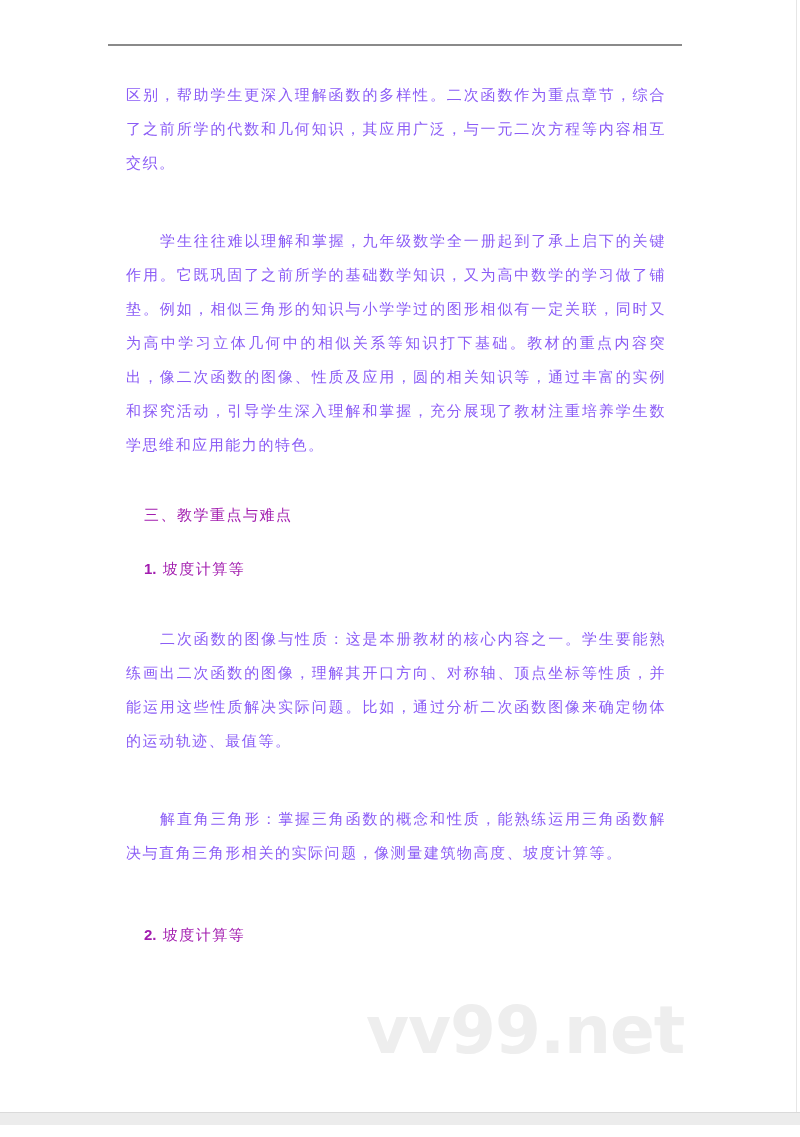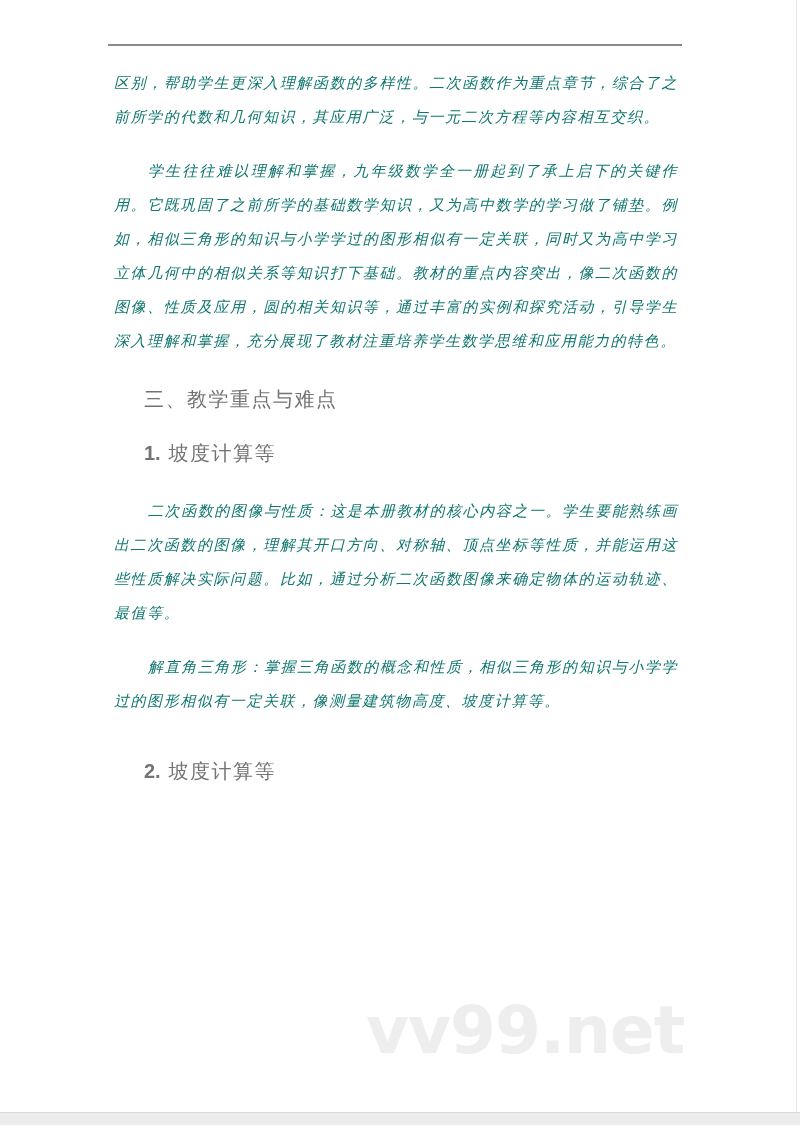--- a/index.html
+++ b/index.html
@@ -32,39 +32,38 @@
       height: 0;
       border-top: 2px solid #8a8a8a;
     }
     .content {
       position: absolute;
       left: 110px;
       top: 62px;
       width: 572px;
     }
     .para {
-      margin: 4px;
+      margin: 16px;
       font-size: 15px;
       line-height: 34px;
       letter-spacing: 1.55px;
       text-align: justify;
-      color: #0f766e;
-      font-style: italic;
+      color: #8b5cf6;
     }
     .para.indent {
       text-indent: 34px;
     }
     .gap-sm { height: 12px; }
     .gap-md { height: 20px; }
     .heading {
       margin: 0;
-      font-size: 20px;
+      font-size: 15px;
       line-height: 34px;
       letter-spacing: 1.5px;
-      color: #737373;
+      color: #a21caf;
       padding-left: 34px;
     }
     .heading .num {
       font-family: "Liberation Sans", sans-serif;
       font-weight: bold;
       letter-spacing: 0;
     }
     .watermark {
       position: absolute;
       left: 366px;
@@ -112,21 +111,21 @@
     <div class="gap-md"></div>
 
     <p class="heading">
       <span class="num">1.</span>
       <span>坡度计算等</span>
     </p>
     <div class="gap-md"></div>
 
     <p class="para indent">二次函数的图像与性质：这是本册教材的核心内容之一。学生要能熟练画出二次函数的图像，理解其开口方向、对称轴、顶点坐标等性质，并能运用这些性质解决实际问题。比如，通过分析二次函数图像来确定物体的运动轨迹、最值等。</p>
     <div class="gap-sm"></div>
-    <p class="para indent">解直角三角形：掌握三角函数的概念和性质，相似三角形的知识与小学学过的图形相似有一定关联，像测量建筑物高度、坡度计算等。</p>
+    <p class="para indent">解直角三角形：掌握三角函数的概念和性质，能熟练运用三角函数解决与直角三角形相关的实际问题，像测量建筑物高度、坡度计算等。</p>
     <div class="gap-sm"></div>
     <div class="gap-md"></div>
 
     <p class="heading">
       <span class="num">2.</span>
       <span>坡度计算等</span>
     </p>
     <div class="gap-sm"></div>
 
   </div>

